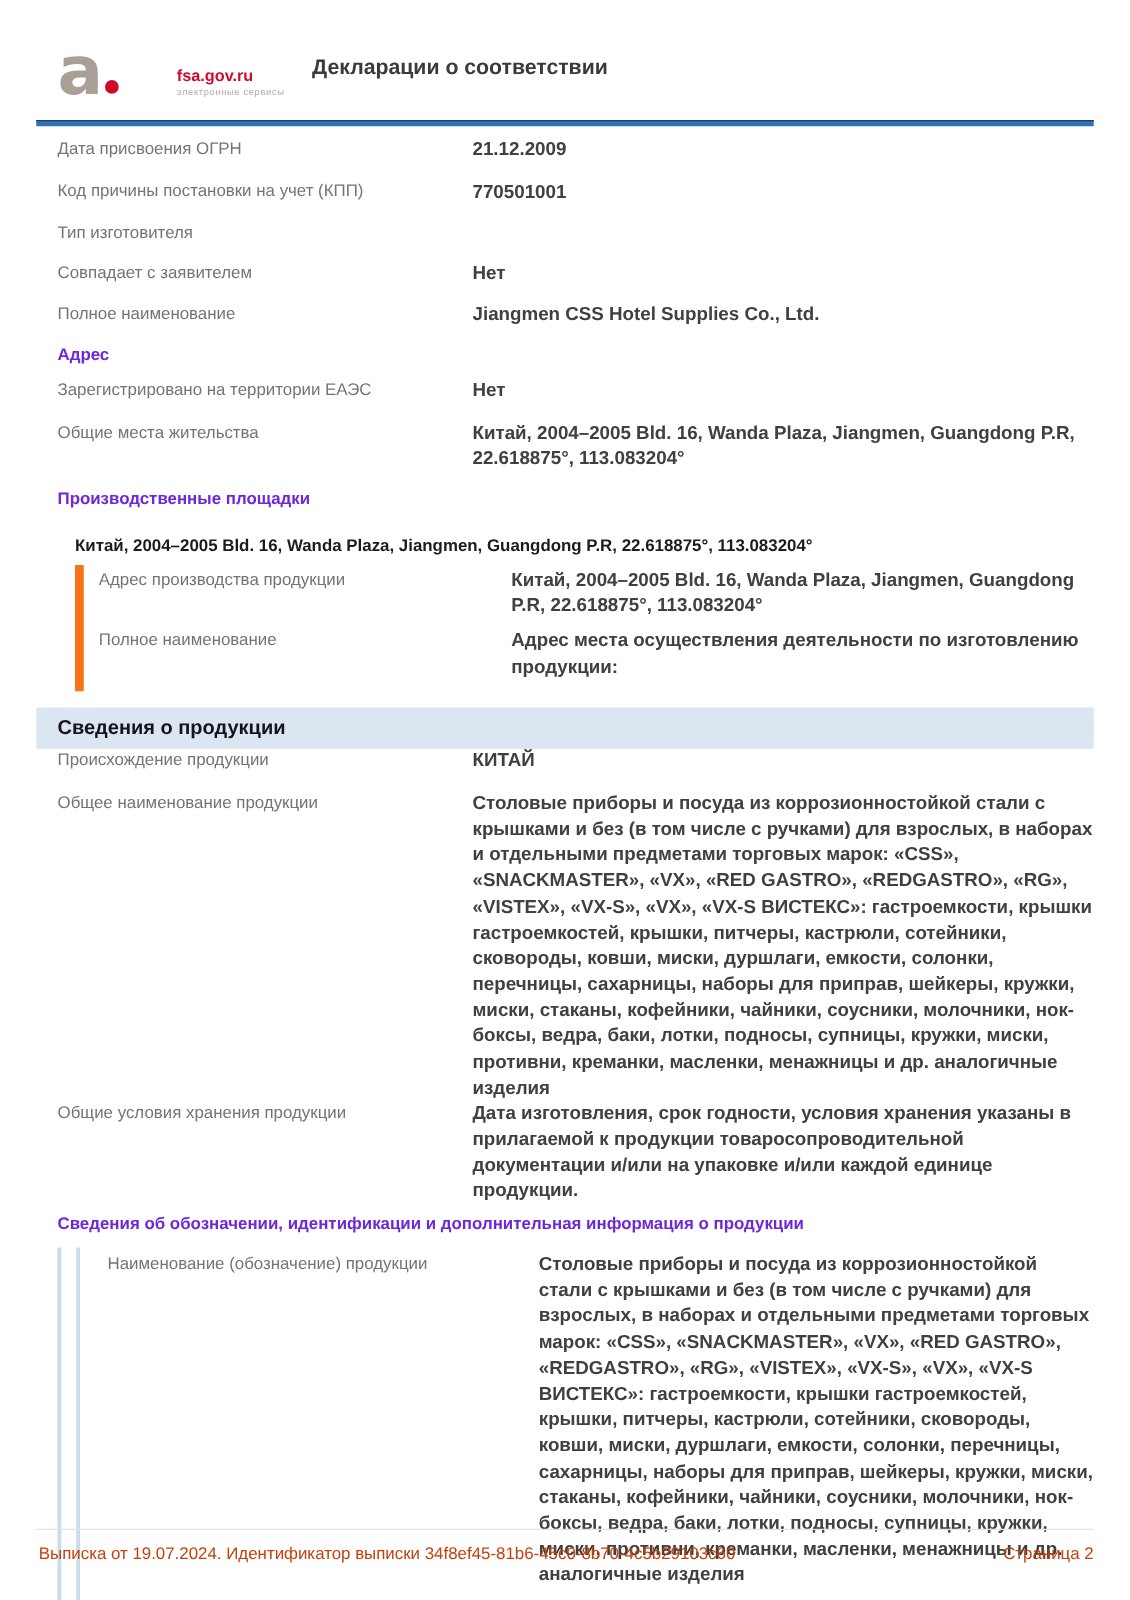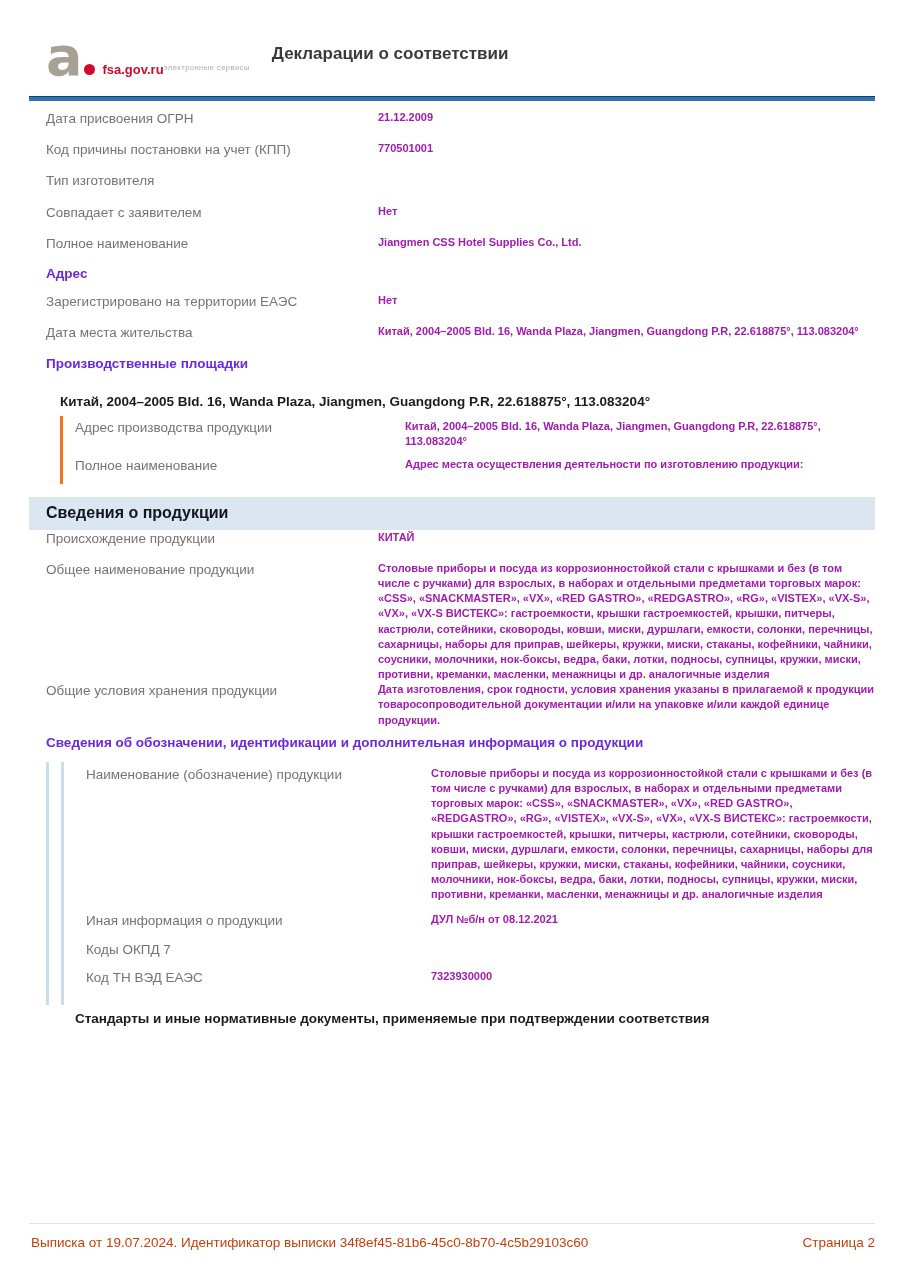--- a/index.html
+++ b/index.html
@@ -5,42 +5,42 @@
   html,body{margin:0;padding:0;background:#fff;}
   .page{
     position:relative;width:904px;height:1280px;overflow:hidden;background:#fff;
     font-family:"Liberation Sans","DejaVu Sans",sans-serif;color:#1c1c1c;
   }
   
   .header{display:flex;align-items:flex-start;margin:36px 29px 0 46px;height:60px;}
   .logo{display:flex;align-items:flex-end;}
   .logo-a{font-family:"DejaVu Sans",sans-serif;font-size:54px;line-height:0.78;font-weight:bold;color:#a89f95;}
   .logo-dot{width:11px;height:11px;border-radius:50%;background:var(--brand-red,#cf0a2c);margin:0 7px 3px 2px;flex:none;}
-  .logo-text{display:flex;flex-direction:row;margin-bottom:0;}
+  .logo-text{display:flex;flex-direction:column;margin-bottom:0;margin-left:39px;}
   .logo-site{color:var(--brand-red,#cf0a2c);font-weight:bold;font-size:13px;line-height:1.15;}
   .logo-sub{color:#b3aca4;font-size:7.5px;letter-spacing:0.5px;}
   .page-title{margin:8px 0 0 22px;font-size:17px;font-weight:bold;color:#3a3a3a;}
   .topline{height:4px;background:var(--accent-blue,#2e74b5);border-top:1px solid #1f3864;margin:0 29px;}
   
   .rows{margin:0 29px;}
   .rows.first{margin-top:9px;}
   .kv{display:flex;padding-left:17px;margin-bottom:13px;}
   .kv.tight{margin-bottom:0;}
   .kv .lbl{width:332px;flex:none;box-sizing:border-box;padding-right:14px;color:#747474;font-size:13.5px;line-height:1.35;}
-  .kv .val{flex:1;font-weight:bold;color:#a21caf;font-size:11px;line-height:1.38;}
+  .kv .val{flex:1;font-weight:bold;color:#404040;font-size:15px;line-height:1.38;}
   
   .secbar{height:33px;margin:13px 29px 0;background:var(--section-bg,#dce6f1);display:flex;align-items:center;
           padding-left:17px;box-sizing:border-box;font-weight:bold;font-size:16px;color:#14141e;}
   .secbar + .rows{margin-top:0;}
   .subhead{margin:0 29px 12px;padding-left:17px;font-weight:bold;font-size:13.5px;color:#6d28d9;}
   .subhead.mt8{margin-top:8px;}
   .subhead.mt7{margin-top:7px;}
   .standalone{margin:22px 29px 5px;padding-left:31px;font-weight:bold;font-size:13.5px;line-height:1.38;}
   
-  .iblock1{margin:0 29px 0 60px;border-left:3px solid #f97316;padding:3px 0 2px 12px;}
+  .iblock1{margin:0 29px 0 60px;border-left:7px solid #f97316;padding:3px 0 2px 12px;}
   .iblock1 .kv{padding-left:0;margin-bottom:7px;}
   .iblock1 .kv .lbl{width:330px;}
   .oblock{margin:10px 29px 0 46px;border-left:3px solid #c9dcee;}
   .iblock2{margin-left:12px;border-left:3px solid #c9dcee;padding:4px 0 8px 22px;}
   .iblock2 .kv{padding-left:0;margin-bottom:10px;}
   .iblock2 .kv.gap6{margin-top:6px;}
   .iblock2 .kv .lbl{width:345px;}
   .subhead-std{margin:6px 29px 0;padding-left:46px;font-weight:bold;font-size:13.5px;color:#1c1c1c;}
   
   .footer-line{position:absolute;left:29px;right:29px;bottom:56px;border-top:1px solid #e3e3e3;}
@@ -91,21 +91,21 @@
     </div>
   </div>
 
   <div class="subhead">Адрес</div>
   <div class="rows">
     <div class="kv">
       <div class="lbl">Зарегистрировано на территории ЕАЭС</div>
       <div class="val">Нет</div>
     </div>
     <div class="kv">
-      <div class="lbl">Дата места жительства</div>
+      <div class="lbl">Общие места жительства</div>
       <div class="val">Китай, 2004–2005 Bld. 16, Wanda Plaza, Jiangmen, Guangdong P.R, 22.618875°, 113.083204°</div>
     </div>
   </div>
 
   <div class="subhead mt8">Производственные площадки</div>
   <div class="standalone">Китай, 2004–2005 Bld. 16, Wanda Plaza, Jiangmen, Guangdong P.R, 22.618875°, 113.083204°</div>
 
   <div class="iblock1">
     <div class="kv">
       <div class="lbl">Адрес производства продукции</div>

